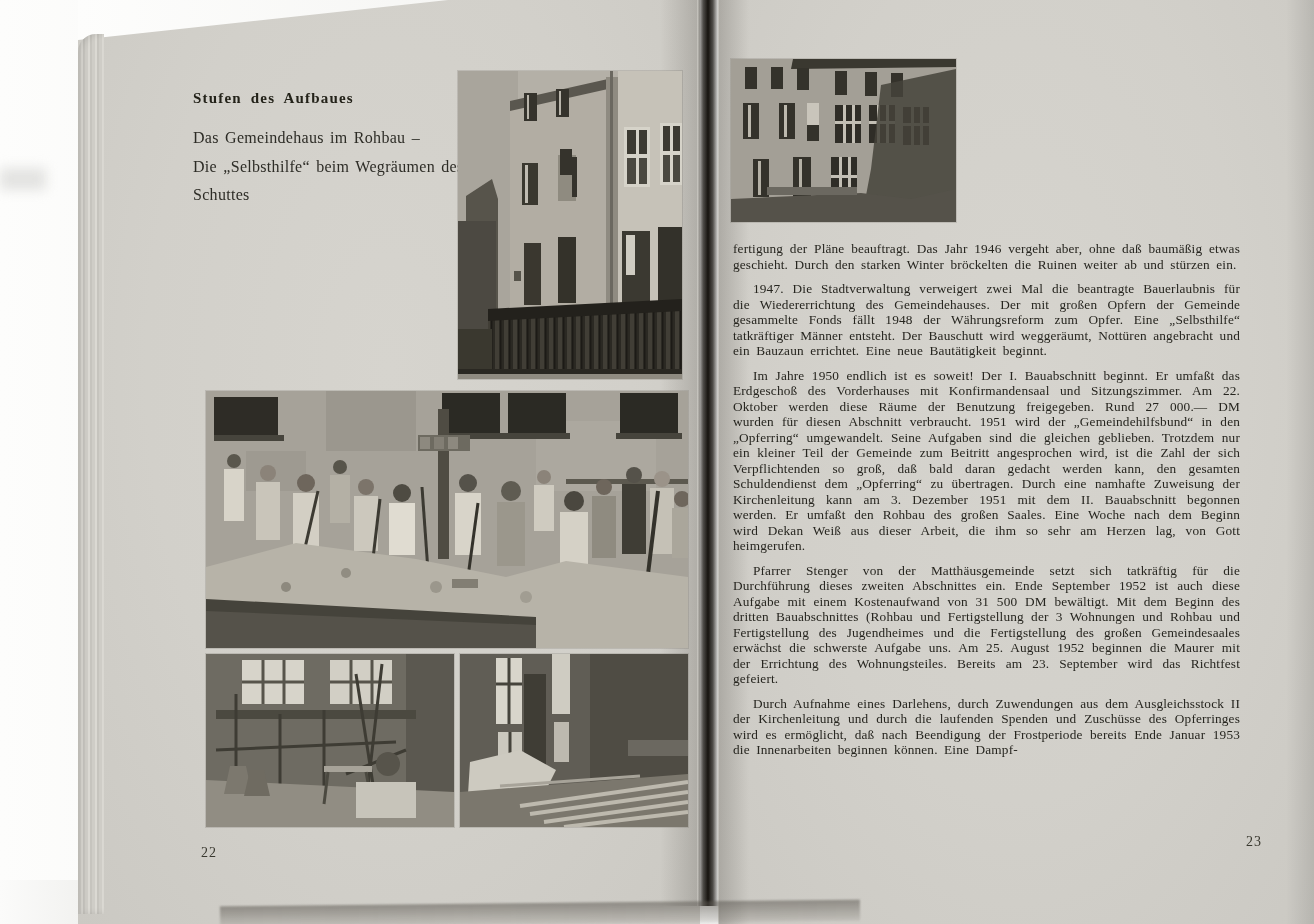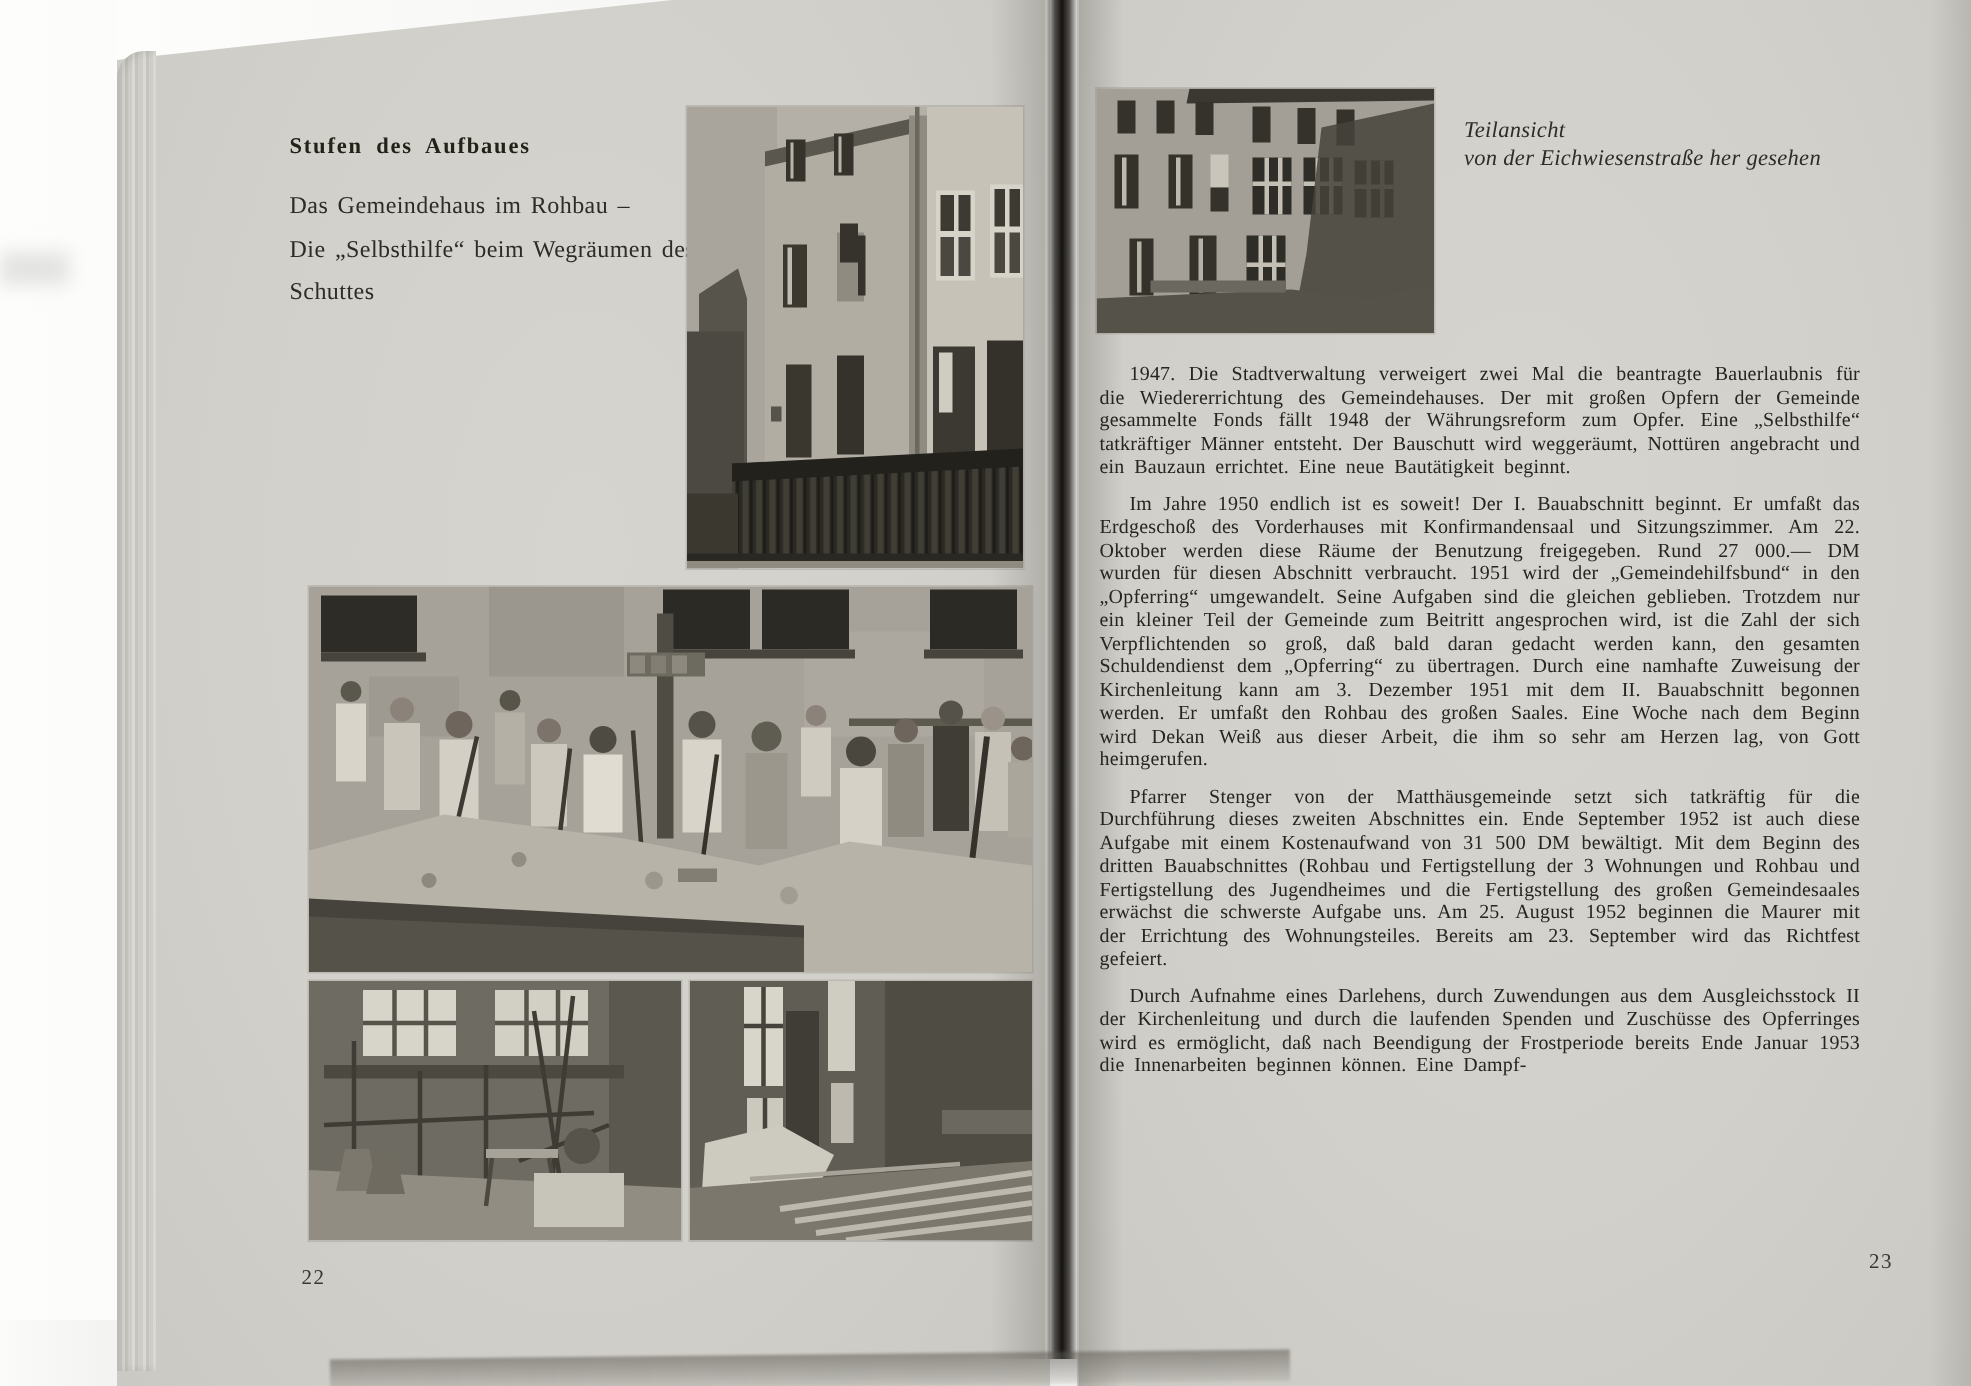--- a/index.html
+++ b/index.html
@@ -361,26 +361,23 @@
           <rect x="100" y="116" width="26" height="3"></rect>
         </g>
 
       <polygon points="150,26 225,10 225,163 130,163 140,110" fill="#45433b" opacity="0.85"></polygon>
 
       <polygon points="0,140 130,134 180,140 225,130 225,163 0,163" fill="#55524a"></polygon>
       <rect x="36" y="128" width="90" height="8" fill="#6b6860"></rect>
     </svg>
   </div>
 
-  <div class="r-caption-block">
-    <div class="r-caption-line">Teilansicht</div>
-    <div class="r-caption-line">von der Eichwiesenstraße her gesehen</div>
-  </div>
 
   <div class="bodytext">
+    <p class="no-indent">fertigung der Pläne beauftragt. Das Jahr 1946 vergeht aber, ohne daß baumäßig etwas geschieht. Durch den starken Winter bröckelten die Ruinen weiter ab und stürzen ein.</p>
     <p>1947. Die Stadtverwaltung verweigert zwei Mal die beantragte Bauerlaubnis für die Wiedererrichtung des Gemeindehauses. Der mit großen Opfern der Gemeinde gesammelte Fonds fällt 1948 der Währungsreform zum Opfer. Eine „Selbsthilfe“ tatkräftiger Männer entsteht. Der Bauschutt wird weggeräumt, Nottüren angebracht und ein Bauzaun errichtet. Eine neue Bautätigkeit beginnt.</p>
     <p>Im Jahre 1950 endlich ist es soweit! Der I. Bauabschnitt beginnt. Er umfaßt das Erdgeschoß des Vorderhauses mit Konfirmandensaal und Sitzungszimmer. Am 22. Oktober werden diese Räume der Benutzung freigegeben. Rund 27 000.— DM wurden für diesen Abschnitt verbraucht. 1951 wird der „Gemeindehilfsbund“ in den „Opferring“ umgewandelt. Seine Aufgaben sind die gleichen geblieben. Trotzdem nur ein kleiner Teil der Gemeinde zum Beitritt angesprochen wird, ist die Zahl der sich Verpflichtenden so groß, daß bald daran gedacht werden kann, den gesamten Schuldendienst dem „Opferring“ zu übertragen. Durch eine namhafte Zuweisung der Kirchenleitung kann am 3. Dezember 1951 mit dem II. Bauabschnitt begonnen werden. Er umfaßt den Rohbau des großen Saales. Eine Woche nach dem Beginn wird Dekan Weiß aus dieser Arbeit, die ihm so sehr am Herzen lag, von Gott heimgerufen.</p>
     <p>Pfarrer Stenger von der Matthäusgemeinde setzt sich tatkräftig für die Durchführung dieses zweiten Abschnittes ein. Ende September 1952 ist auch diese Aufgabe mit einem Kostenaufwand von 31 500 DM bewältigt. Mit dem Beginn des dritten Bauabschnittes (Rohbau und Fertigstellung der 3 Wohnungen und Rohbau und Fertigstellung des Jugendheimes und die Fertigstellung des großen Gemeindesaales erwächst die schwerste Aufgabe uns. Am 25. August 1952 beginnen die Maurer mit der Errichtung des Wohnungsteiles. Bereits am 23. September wird das Richtfest gefeiert.</p>
     <p>Durch Aufnahme eines Darlehens, durch Zuwendungen aus dem Ausgleichsstock II der Kirchenleitung und durch die laufenden Spenden und Zuschüsse des Opferringes wird es ermöglicht, daß nach Beendigung der Frostperiode bereits Ende Januar 1953 die Innenarbeiten beginnen können. Eine Dampf-</p>
   </div>
 
   <div class="pageno pageno-right">23</div>
 
 </div>
 

